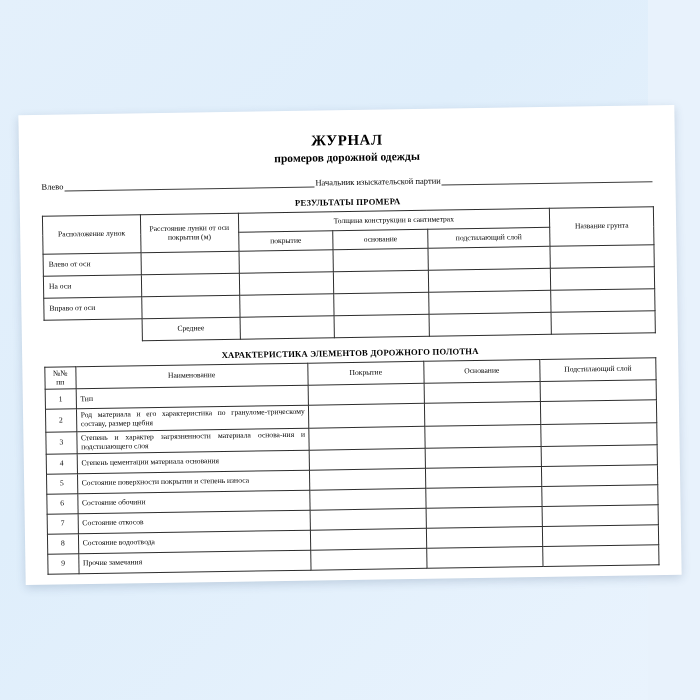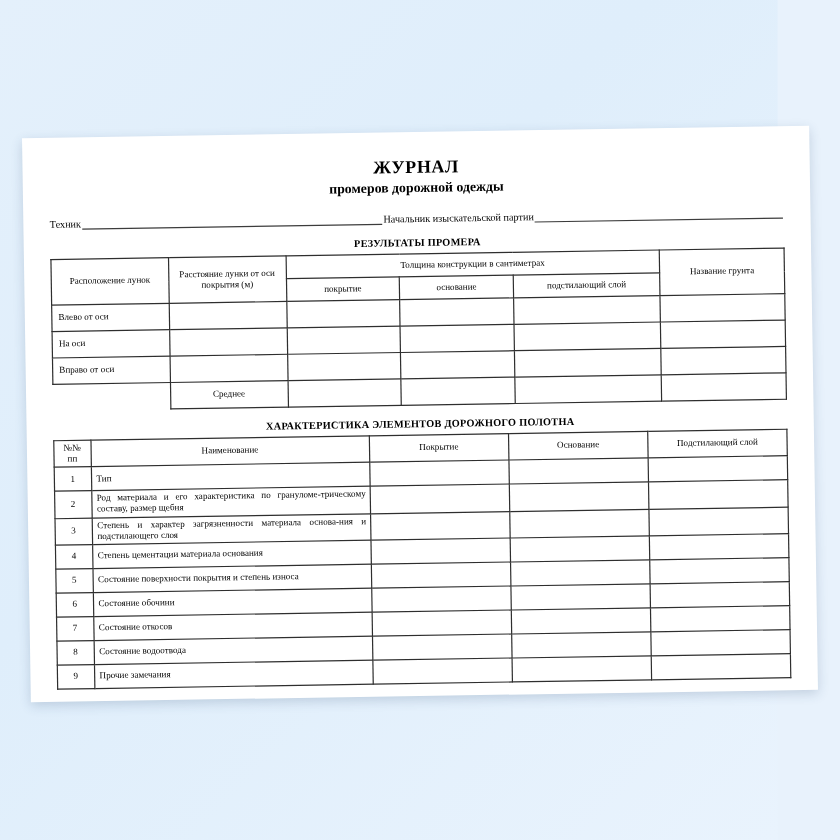--- a/index.html
+++ b/index.html
@@ -122,21 +122,21 @@
 
 <div class="stage">
   <div class="sheet">
 
     <div class="title-block">
       <div class="title-main">ЖУРНАЛ</div>
       <div class="title-sub">промеров дорожной одежды</div>
     </div>
 
     <div class="sig-row">
-      <span class="sig-label">Техник</span>
+      <span class="sig-label">Влево</span>
       <span class="sig-line short"></span>
       <span class="sig-label">Начальник изыскательской партии</span>
       <span class="sig-line"></span>
     </div>
 
     <div class="section-title">РЕЗУЛЬТАТЫ ПРОМЕРА</div>
 
     <table class="t1">
       <colgroup>
         <col style="width:16%">

